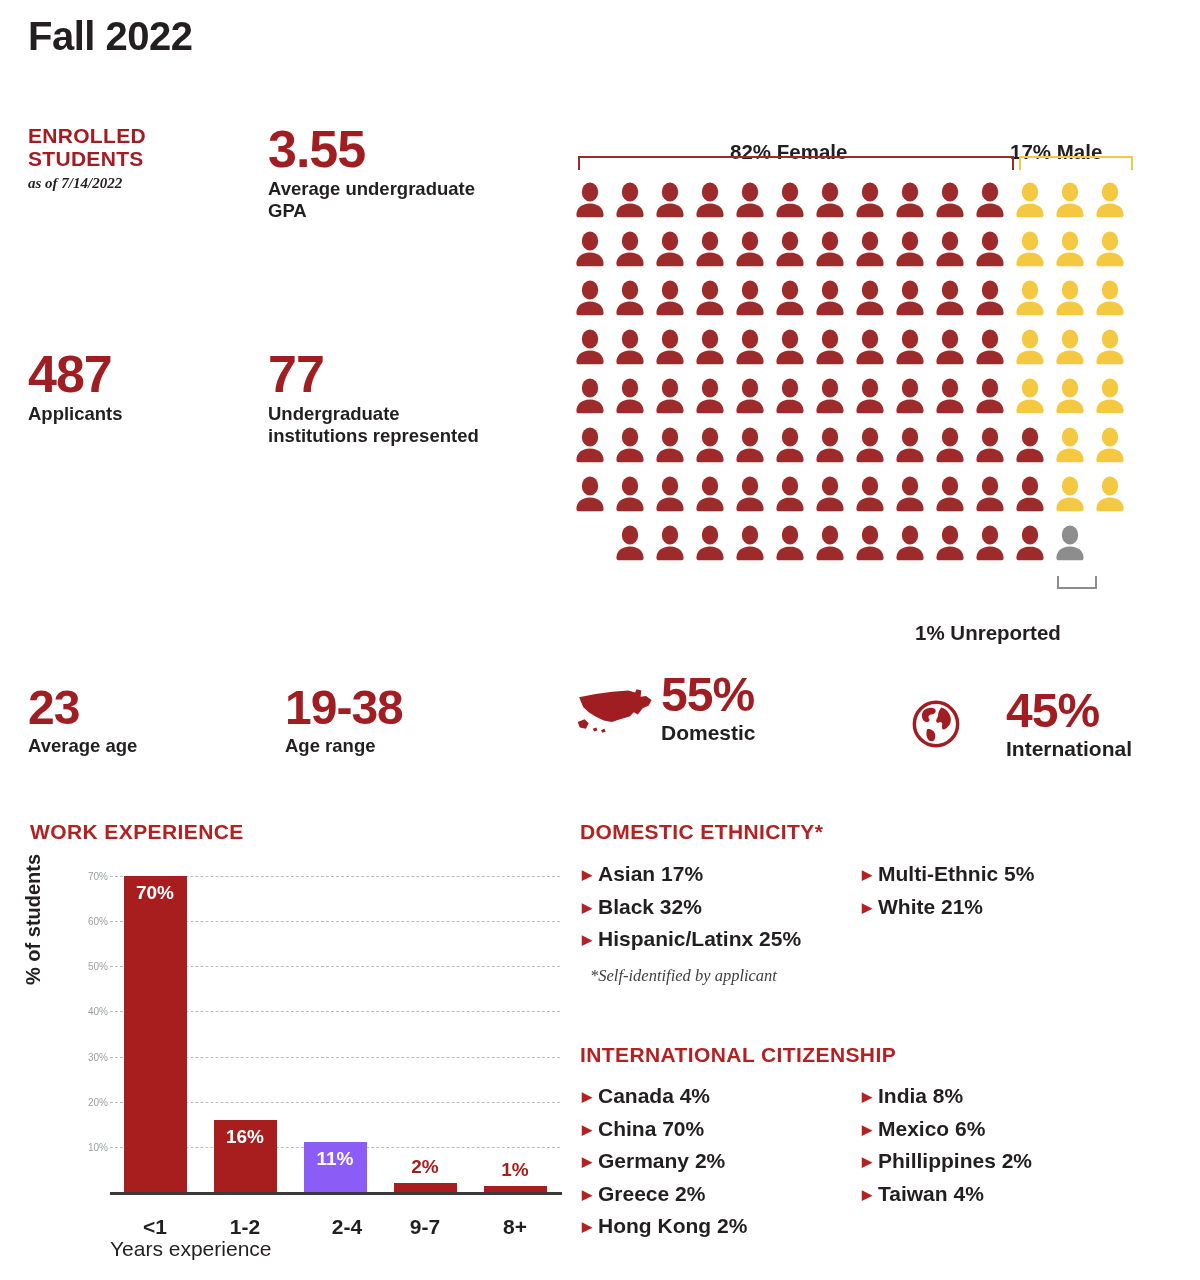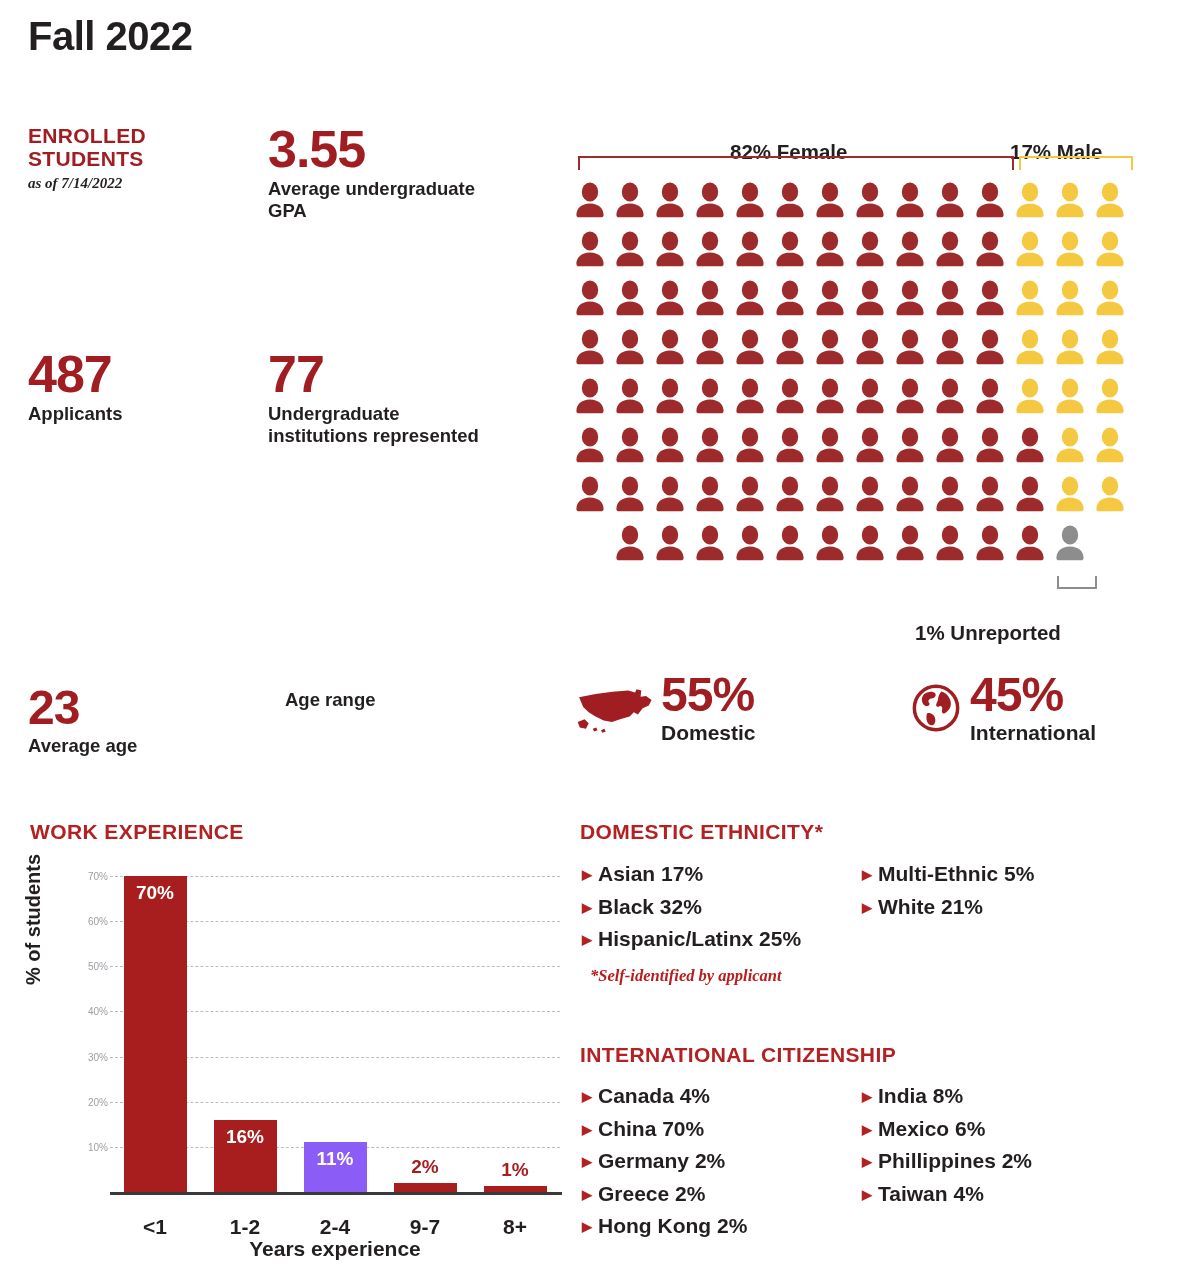--- a/index.html
+++ b/index.html
@@ -128,21 +128,21 @@
   .person svg { display: block; }
 
   
   #geo-section {
     position: absolute;
     left: 570px; top: 672px;
     width: 610px; height: 110px;
   }
   .geo-item { position: absolute; display: flex; align-items: flex-start; }
   #geo-domestic { left: 5px; top: 0; }
-  #geo-international { left: 340px; top: 0; }
+  #geo-international { left: 340px; top: 16px; gap: 36px; }
   .geo-icon { width: 82px; flex: 0 0 82px; padding-top: 14px; }
   .geo-icon.globe { width: 56px; flex: 0 0 56px; padding-top: 10px; }
   .geo-text { padding-left: 4px; }
   .geo-pct {
     font-size: 48px; font-weight: bold;
     color: #a01d22; line-height: 0.95;
     letter-spacing: -1px;
   }
   .geo-name {
     font-size: 21px; font-weight: bold;
@@ -178,23 +178,23 @@
   }
   #ethnicity-col1 { left: 582px; top: 858px; }
   #ethnicity-col2 { left: 862px; top: 858px; }
   #citizenship-col1 { left: 582px; top: 1080px; }
   #citizenship-col2 { left: 862px; top: 1080px; }
   #ethnicity-footnote {
     position: absolute;
     left: 590px; top: 966px;
     font-family: "Liberation Serif", serif;
     font-style: italic;
-    font-weight: bold;
+    font-weight: normal;
     font-size: 16.5px;
-    color: #b91c1c;
+    color: #404040;
   }
 
   
   #chart {
     position: absolute;
     left: 30px; top: 855px;
     width: 530px; height: 400px;
   }
   #y-axis-title {
     position: absolute;
@@ -250,22 +250,22 @@
     top: 348px;
     font-size: 21px;
     font-weight: bold;
     color: #231f20;
     text-align: center;
   }
   #x-axis-title {
     position: absolute;
     left: 80px; top: 382px;
     width: 450px;
-    text-align: center;
-    font-size: 21px; font-weight: bold;
+    text-align: left;
+    font-size: 21px; font-weight: normal;
     color: #231f20;
   }
 </style>
 </head>
 <body>
 
 <div id="page-title">Fall 2022</div>
 
 <div class="stat" id="stat-enrolled">
   <div class="stat-label red-caps">
@@ -289,20 +289,21 @@
   <div class="stat-number">77</div>
   <div class="stat-label">Undergraduate institutions represented</div>
 </div>
 
 <div class="stat" id="stat-avgage">
   <div class="stat-number">23</div>
   <div class="stat-label">Average age</div>
 </div>
 
 <div class="stat" id="stat-agerange">
+  <div class="stat-number">19-38</div>
   <div class="stat-label">Age range</div>
 </div>
 
 <div id="pictogram-section">
   <div class="bracket-label" id="label-female">82% Female</div>
   <div class="bracket-label" id="label-male">17% Male</div>
   <div class="bracket" id="bracket-female"></div>
   <div class="bracket" id="bracket-male"></div>
   <div class="picto-grid" id="picto-grid">
       <div class="picto-row"><span class="person"><svg width="40" height="49" viewBox="0 0 40 49">
@@ -728,21 +729,21 @@
         <div class="bar-value inside">70%</div>
       </div>
       <div class="xtick" style="left: 0px; width: 90px;">&lt;1</div>
       <div class="bar" style="left: 103.5px; width: 63px; height: 72.2222px; background: rgb(168, 29, 29);">
         <div class="bar-value inside">16%</div>
       </div>
       <div class="xtick" style="left: 90px; width: 90px;">1-2</div>
       <div class="bar" style="left: 193.5px; width: 63px; height: 49.6528px; background: #8b5cf6;">
         <div class="bar-value inside">11%</div>
       </div>
-      <div class="xtick" style="left: 180px; width: 90px;">2-4</div>
+      <div class="xtick" style="left: 192px; width: 90px;">2-4</div>
       <div class="bar" style="left: 283.5px; width: 63px; height: 9.02778px; background: rgb(168, 29, 29);">
         <div class="bar-value outside">2%</div>
       </div>
       <div class="xtick" style="left: 270px; width: 90px;">9-7</div>
       <div class="bar" style="left: 373.5px; width: 63px; height: 6px; background: rgb(168, 29, 29);">
         <div class="bar-value outside">1%</div>
       </div>
       <div class="xtick" style="left: 360px; width: 90px;">8+</div>
     </div>
   <div id="baseline"></div>

